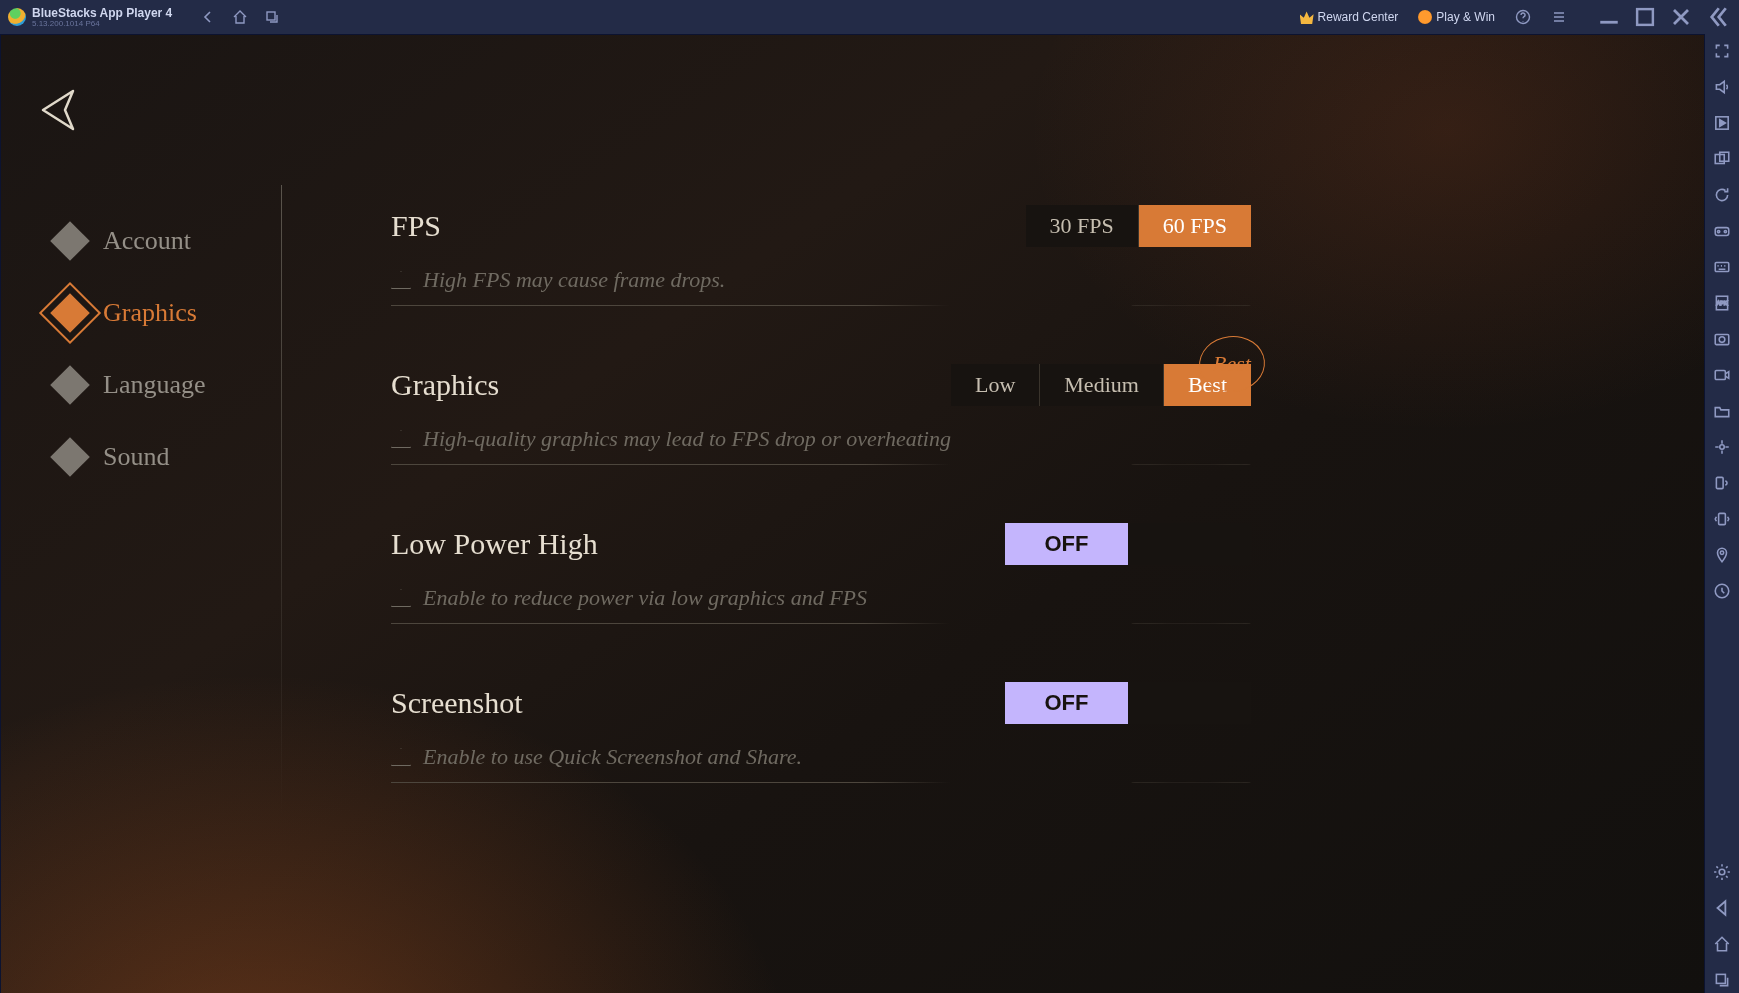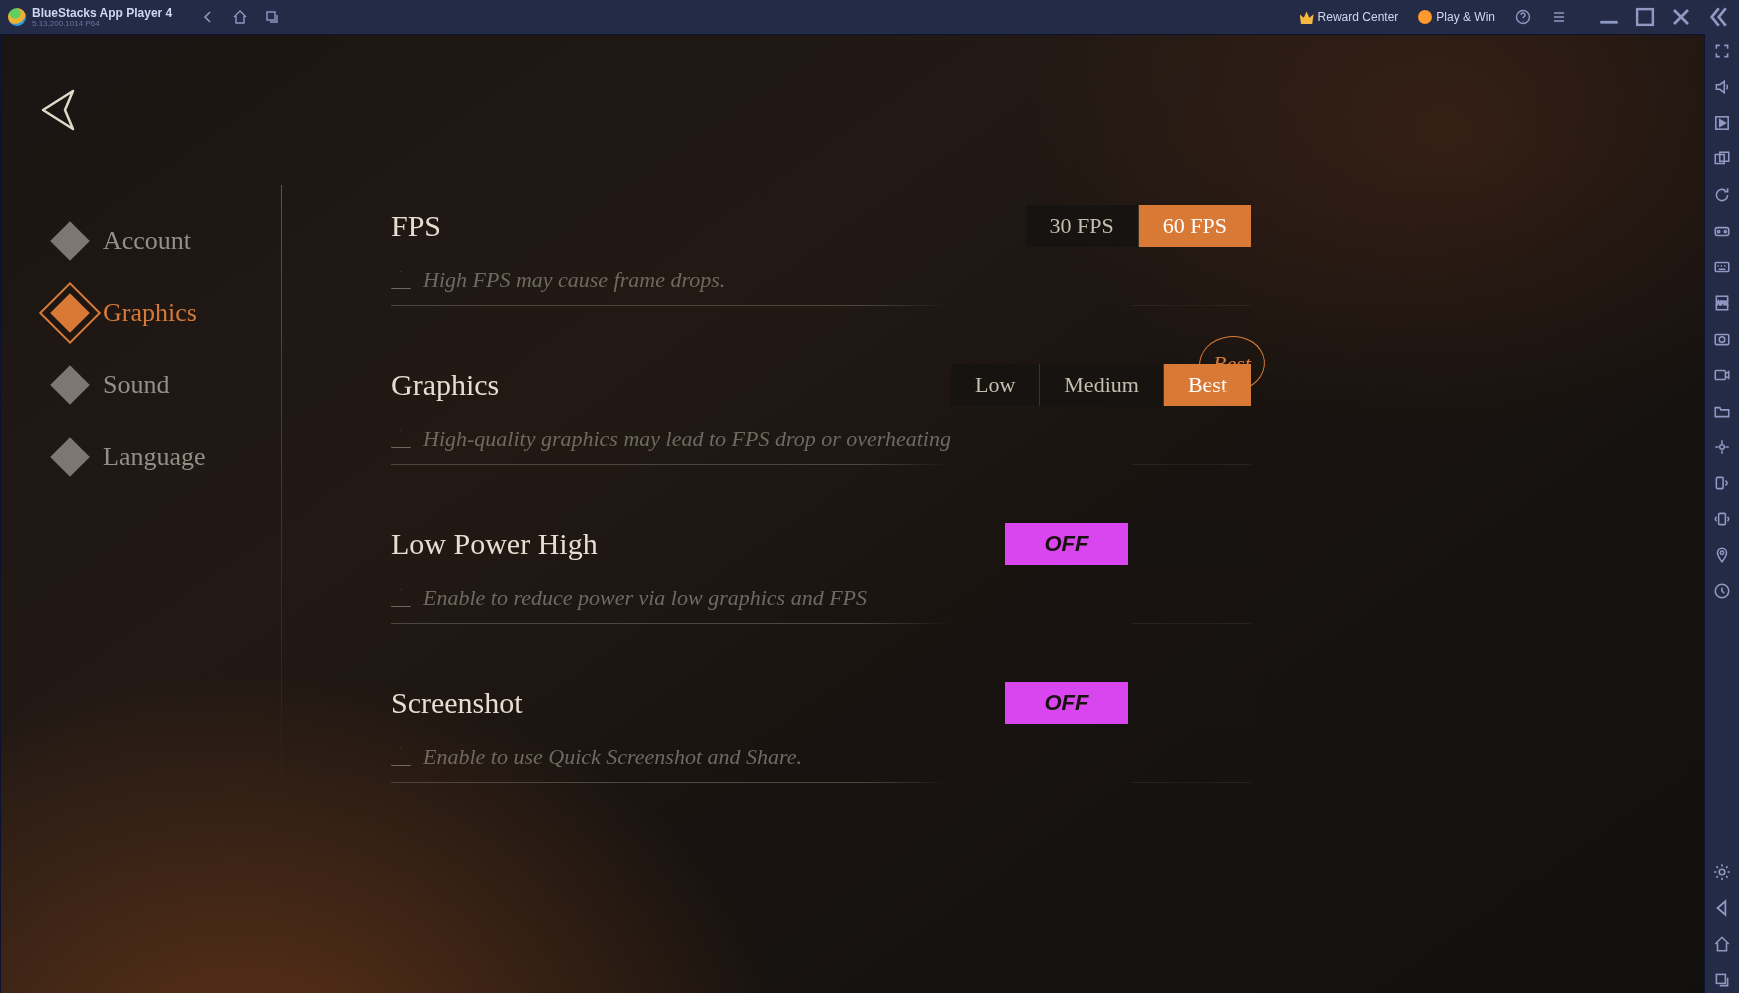--- a/index.html
+++ b/index.html
@@ -254,21 +254,21 @@
 }
 .toggle .half {
   width: 50%;
   display: flex;
   align-items: center;
   justify-content: center;
   font-size: 22px;
   font-family: Arial, sans-serif;
   font-weight:700;
 }
-.toggle .half.on { background: #d946ef; color: #181310; font-style: italic; }
+.toggle .half.on { background: #c4b5fd; color: #181310; }
 .toggle .half.off { color: #5a5349; }
 
 
 .rail {
   width: 34px;
   background: #232b47;
   display: flex;
   flex-direction: column;
   align-items: center;
   padding-top: 8px;
@@ -373,27 +373,27 @@
       <div class="nav-item active">
         <span class="nav-diamond-wrap">
             <span class="nav-diamond"></span>
           </span>
         <span>Graphics</span>
       </div>
       <div class="nav-item">
         <span class="nav-diamond-wrap">
             <span class="nav-diamond"></span>
           </span>
-        <span>Sound</span>
+        <span>Language</span>
       </div>
       <div class="nav-item">
         <span class="nav-diamond-wrap">
             <span class="nav-diamond"></span>
           </span>
-        <span>Language</span>
+        <span>Sound</span>
       </div>
     </div>
 
     <div class="vr"></div>
 
     <div class="content">
 
       <div class="setting-row">
         <div class="setting-head">
           <div class="setting-title">FPS</div>

